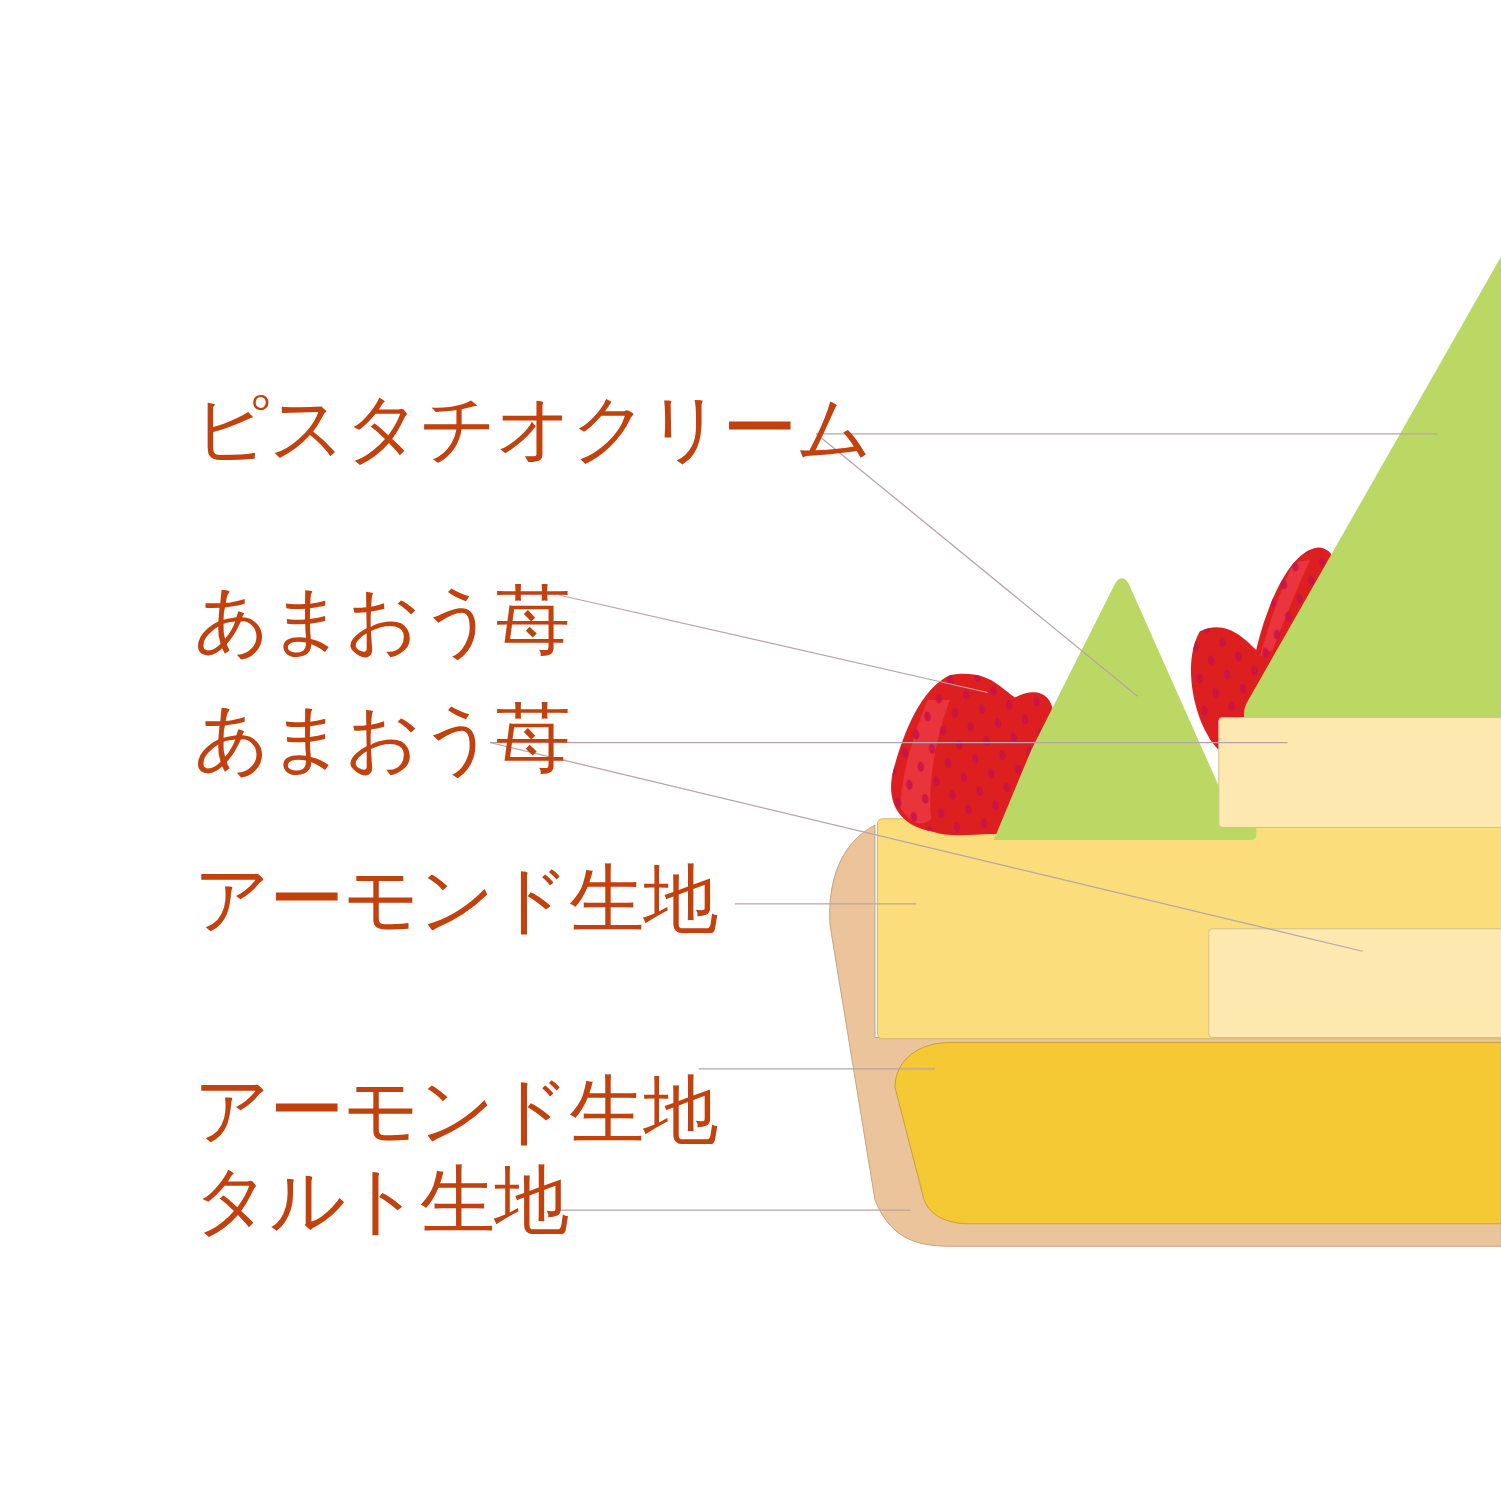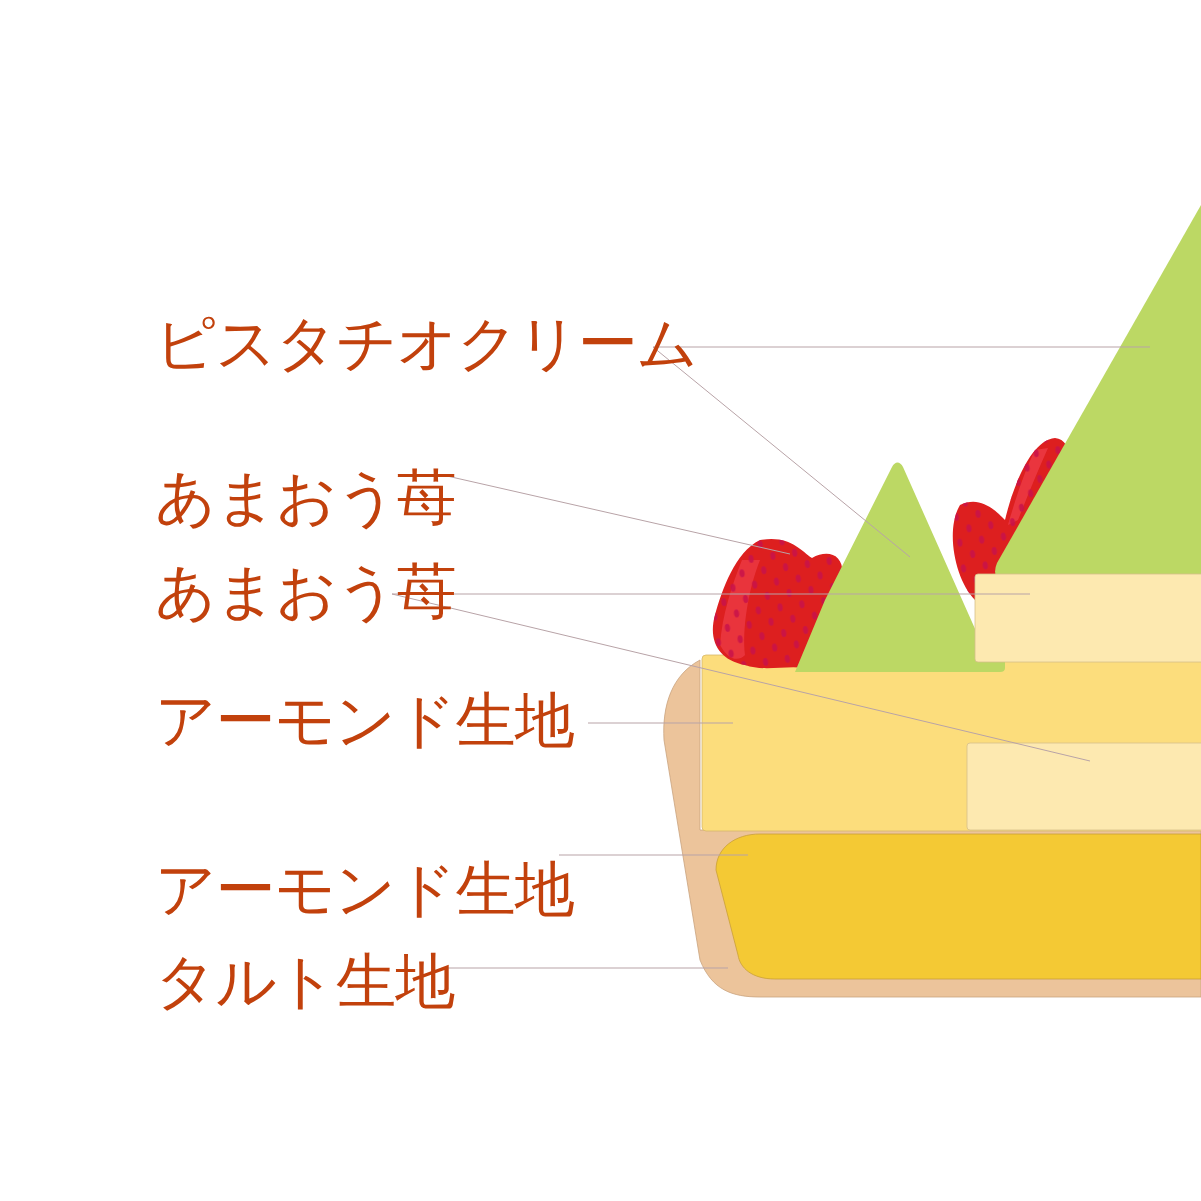--- a/index.html
+++ b/index.html
@@ -63,13 +63,13 @@
     <line x1="559" y1="855" x2="748" y2="855"></line>
     <line x1="447" y1="968" x2="728" y2="968"></line>
   </g>
 </svg>
 
 <div class="label" style="top:318px;">ピスタチオクリーム</div>
 <div class="label" style="top:472px;">あまおう苺</div>
 <div class="label" style="top:566px;">あまおう苺</div>
 <div class="label" style="top:695px;">アーモンド生地</div>
 <div class="label" style="top:864px;">アーモンド生地</div>
-<div class="label" style="top:956px;">タルト生地</div>
+<div class="label" style="top:936px;">タルト生地</div>
 
 </body></html>

